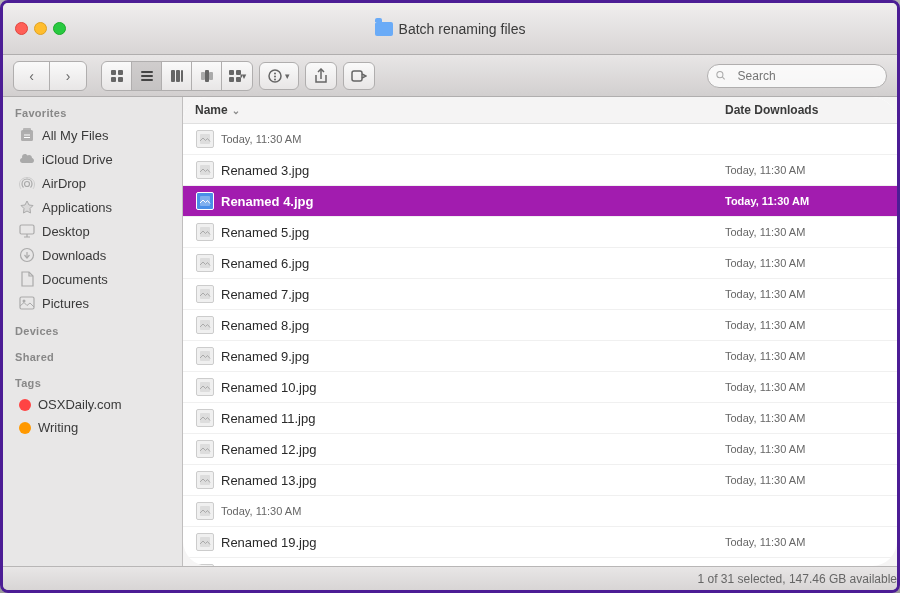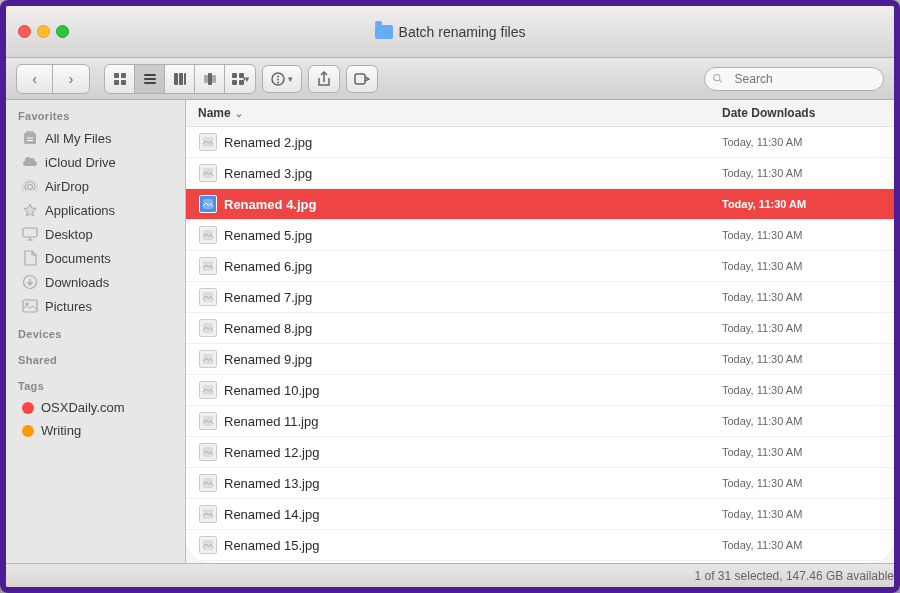--- a/index.html
+++ b/index.html
@@ -13,21 +13,21 @@
       font-size: 13px;
     }
     .window {
       width: 900px;
       height: 593px;
       border-radius: 8px;
       overflow: hidden;
       box-shadow: 0 20px 60px rgba(0,0,0,0.5);
       display: flex;
       flex-direction: column;
-      border: 6px solid #4c1d95;
+      border: 3px solid #4c1d95;
     }
     
     .titlebar {
       background: linear-gradient(to bottom, #f0eeee, #d8d5d5);
       border-bottom: 1px solid #b0aeae;
       height: 52px;
       display: flex;
       align-items: center;
       justify-content: center;
       position: relative;
@@ -285,21 +285,21 @@
       overflow-y: auto;
     }
     .file-row {
       display: flex;
       align-items: center;
       padding: 5px 12px;
       border-bottom: 1px solid #f0f0f0;
       cursor: pointer;
     }
     .file-row.selected {
-      background: #ef4444;
+      background: #a21caf;
       color: white;
     }
     .file-row-icon {
       width: 20px;
       height: 20px;
       margin-right: 6px;
       flex-shrink: 0;
       display: flex;
       align-items: center;
       justify-content: center;
@@ -514,37 +514,37 @@
               <rect x="1" y="1" width="14" height="9" rx="1.5" stroke="#aaa" stroke-width="1.2" fill="none"></rect>
               <path d="M5 13 L11 13" stroke="#aaa" stroke-width="1.2"></path>
               <path d="M8 10 L8 13" stroke="#aaa" stroke-width="1.2"></path>
             </svg>
         </div>
         <span class="sidebar-label">Desktop</span>
       </div>
 
       <div class="sidebar-item">
         <div class="sidebar-icon">
-          <svg width="14" height="16" viewBox="0 0 14 16" fill="none">
-              <path d="M2 1 L9 1 L13 5 L13 15 L2 15 Z" stroke="#aaa" stroke-width="1.2" fill="none"></path>
-              <path d="M9 1 L9 5 L13 5" stroke="#aaa" stroke-width="1.2" fill="none"></path>
-            </svg>
-        </div>
-        <span class="sidebar-label">Documents</span>
-      </div>
-
-      <div class="sidebar-item">
-        <div class="sidebar-icon">
           <svg width="16" height="16" viewBox="0 0 16 16" fill="none">
               <circle cx="8" cy="8" r="6.5" stroke="#aaa" stroke-width="1.2" fill="none"></circle>
               <path d="M8 5 L8 10" stroke="#aaa" stroke-width="1.2"></path>
               <path d="M5.5 8 L8 11 L10.5 8" stroke="#aaa" stroke-width="1.2" fill="none"></path>
             </svg>
         </div>
         <span class="sidebar-label">Downloads</span>
+      </div>
+
+      <div class="sidebar-item">
+        <div class="sidebar-icon">
+          <svg width="14" height="16" viewBox="0 0 14 16" fill="none">
+              <path d="M2 1 L9 1 L13 5 L13 15 L2 15 Z" stroke="#aaa" stroke-width="1.2" fill="none"></path>
+              <path d="M9 1 L9 5 L13 5" stroke="#aaa" stroke-width="1.2" fill="none"></path>
+            </svg>
+        </div>
+        <span class="sidebar-label">Documents</span>
       </div>
 
       <div class="sidebar-item">
         <div class="sidebar-icon">
           <svg width="16" height="14" viewBox="0 0 16 14" fill="none">
               <rect x="1" y="1" width="14" height="12" rx="1.5" stroke="#aaa" stroke-width="1.2" fill="none"></rect>
               <circle cx="5" cy="5" r="1.5" fill="#aaa"></circle>
               <path d="M1 10 L5 6.5 L8 9.5 L11 7 L15 11" stroke="#aaa" stroke-width="1" fill="none"></path>
             </svg>
         </div>
@@ -578,21 +578,20 @@
       <div class="file-list-scroll" id="file-list-scroll">
       <div class="file-row">
             <div class="file-row-icon">
               <div class="jpg-thumb">
                 <svg width="12" height="12" viewBox="0 0 12 12" fill="none">
                   <rect x="1" y="1" width="10" height="10" rx="1" fill="#ddd"></rect>
                   <path d="M1 8 L4 5 L6.5 7.5 L8.5 5.5 L11 8.5" stroke="#aaa" stroke-width="1" fill="none"></path>
                 </svg>
               </div>
             </div>
-            <span class="file-name">Renamed 2.jpg</span>
             <span class="file-date">Today, 11:30 AM</span>
           </div>
           <div class="file-row">
             <div class="file-row-icon">
               <div class="jpg-thumb">
                 <svg width="12" height="12" viewBox="0 0 12 12" fill="none">
                   <rect x="1" y="1" width="10" height="10" rx="1" fill="#ddd"></rect>
                   <path d="M1 8 L4 5 L6.5 7.5 L8.5 5.5 L11 8.5" stroke="#aaa" stroke-width="1" fill="none"></path>
                 </svg>
               </div>
@@ -722,33 +721,32 @@
           </div>
           <div class="file-row">
             <div class="file-row-icon">
               <div class="jpg-thumb">
                 <svg width="12" height="12" viewBox="0 0 12 12" fill="none">
                   <rect x="1" y="1" width="10" height="10" rx="1" fill="#ddd"></rect>
                   <path d="M1 8 L4 5 L6.5 7.5 L8.5 5.5 L11 8.5" stroke="#aaa" stroke-width="1" fill="none"></path>
                 </svg>
               </div>
             </div>
-            <span class="file-name">Renamed 14.jpg</span>
-            <span class="file-date">Today, 11:30 AM</span>
-          </div>
-          <div class="file-row">
-            <div class="file-row-icon">
-              <div class="jpg-thumb">
-                <svg width="12" height="12" viewBox="0 0 12 12" fill="none">
-                  <rect x="1" y="1" width="10" height="10" rx="1" fill="#ddd"></rect>
-                  <path d="M1 8 L4 5 L6.5 7.5 L8.5 5.5 L11 8.5" stroke="#aaa" stroke-width="1" fill="none"></path>
-                </svg>
-              </div>
-            </div>
-            <span class="file-name">Renamed 15.jpg</span>
+            <span class="file-date">Today, 11:30 AM</span>
+          </div>
+          <div class="file-row">
+            <div class="file-row-icon">
+              <div class="jpg-thumb">
+                <svg width="12" height="12" viewBox="0 0 12 12" fill="none">
+                  <rect x="1" y="1" width="10" height="10" rx="1" fill="#ddd"></rect>
+                  <path d="M1 8 L4 5 L6.5 7.5 L8.5 5.5 L11 8.5" stroke="#aaa" stroke-width="1" fill="none"></path>
+                </svg>
+              </div>
+            </div>
+            <span class="file-name">Renamed 19.jpg</span>
             <span class="file-date">Today, 11:30 AM</span>
           </div>
           <div class="file-row">
             <div class="file-row-icon">
               <div class="jpg-thumb">
                 <svg width="12" height="12" viewBox="0 0 12 12" fill="none">
                   <rect x="1" y="1" width="10" height="10" rx="1" fill="#ddd"></rect>
                   <path d="M1 8 L4 5 L6.5 7.5 L8.5 5.5 L11 8.5" stroke="#aaa" stroke-width="1" fill="none"></path>
                 </svg>
               </div>

